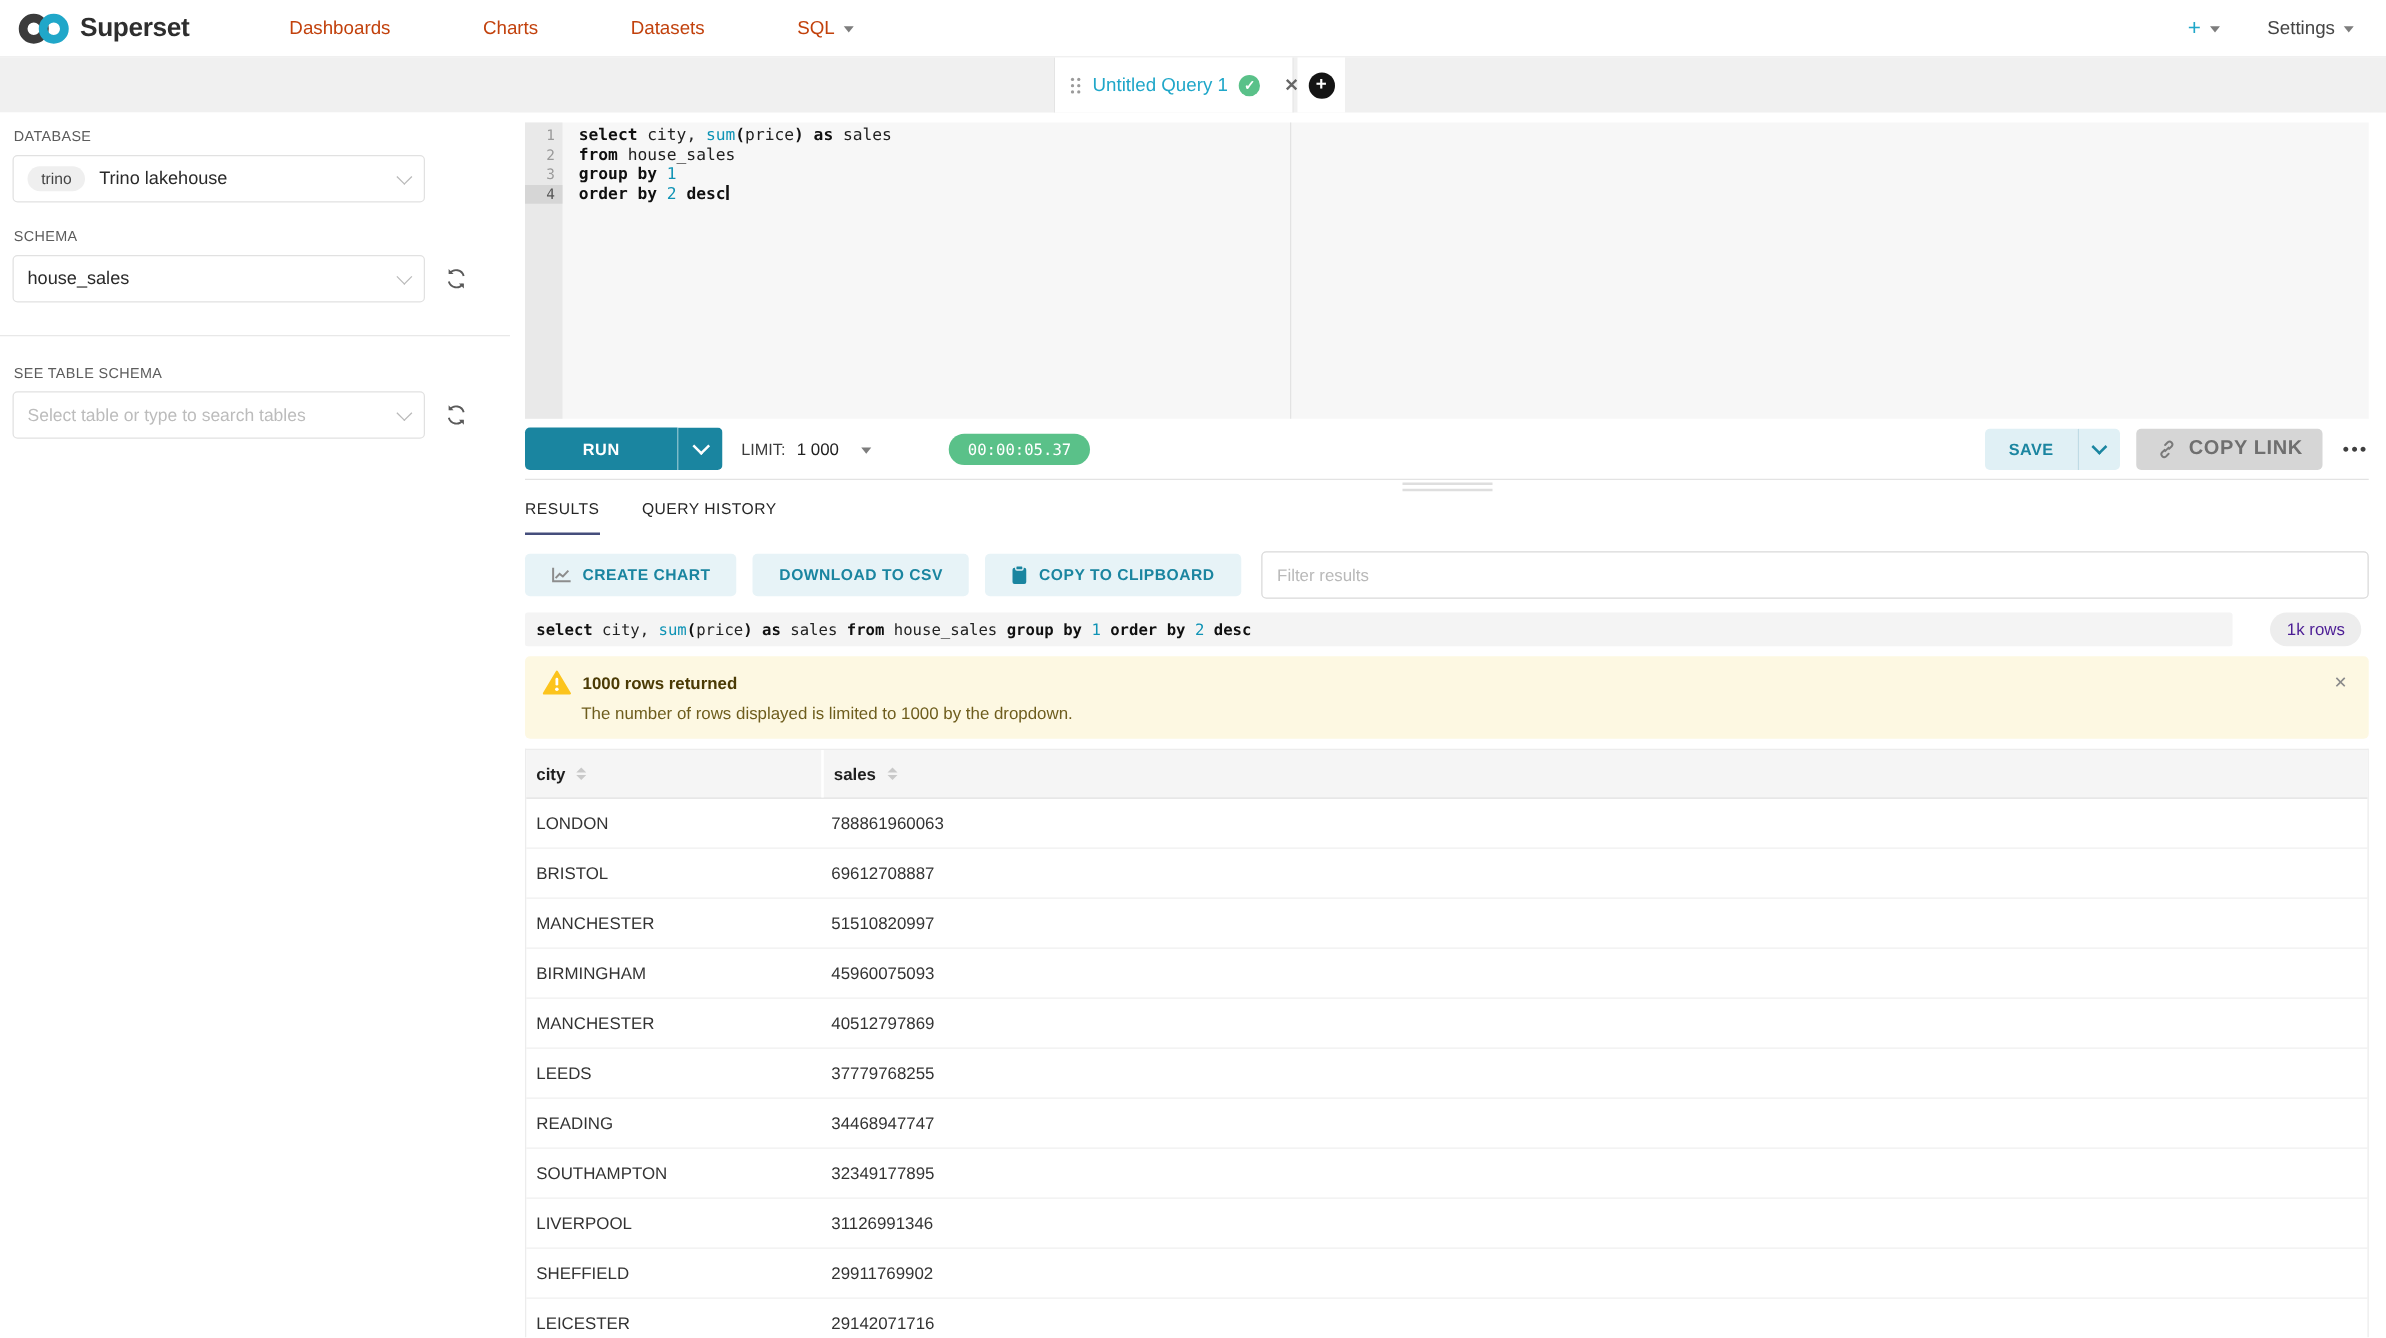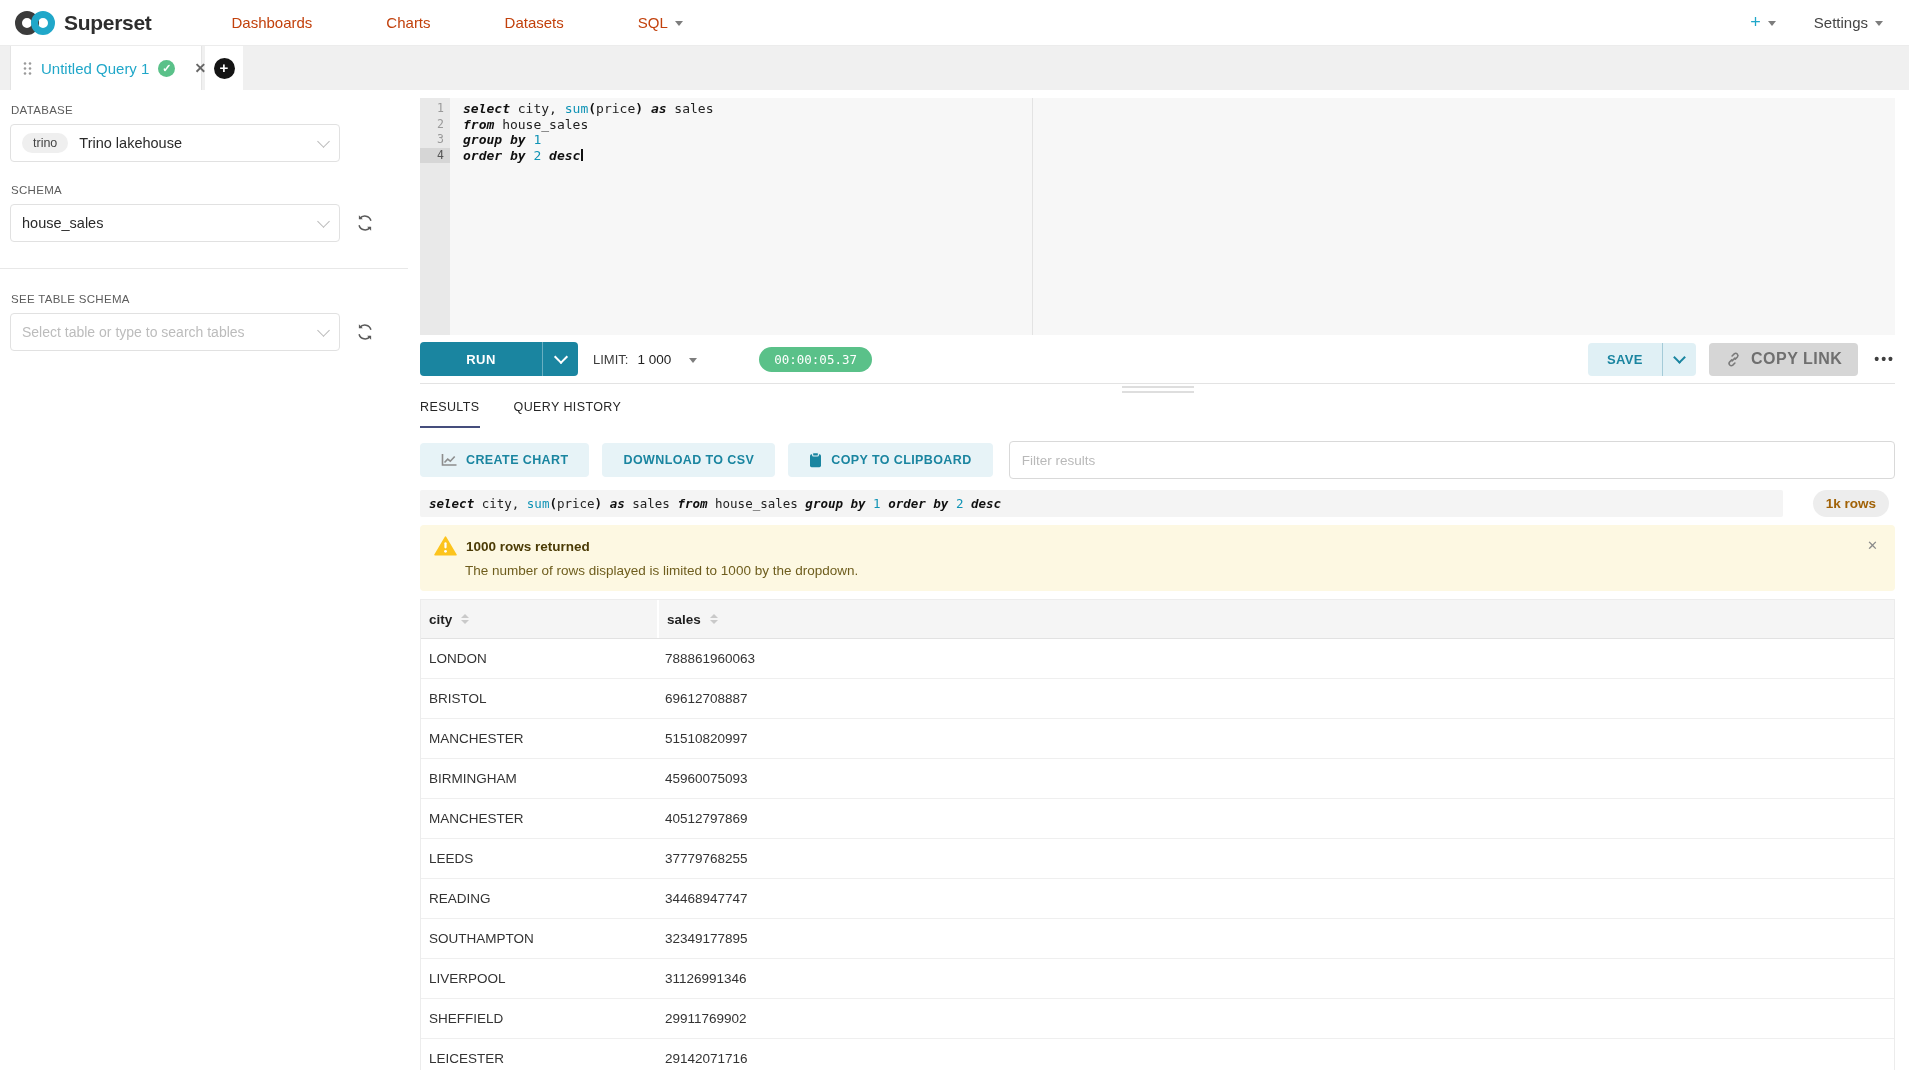--- a/index.html
+++ b/index.html
@@ -10,21 +10,21 @@
   .brand{display:flex;align-items:center;gap:8px;cursor:pointer;}
   .brand-text{font-size:21px;font-weight:700;color:#2e2e2e;letter-spacing:-0.3px;}
   .nav-links{display:flex;gap:42px;margin-left:48px;}
   .nav-link{font-size:15px;color:#c2410c;display:flex;align-items:center;gap:7px;cursor:pointer;margin-left:32px;}
   .navbar-right{margin-left:auto;display:flex;align-items:center;gap:38px;}
   .plus-link{color:#20a7c9;font-size:18px;display:flex;gap:7px;align-items:center;cursor:pointer;}
   .settings-link{font-size:15px;color:#454545;display:flex;gap:7px;align-items:center;cursor:pointer;}
   .caret{width:0;height:0;border-left:4px solid transparent;border-right:4px solid transparent;border-top:5px solid #7d7d7d;margin-top:2px;}
 
   
-  .tabstrip{height:44px;background:#f0f0f0;display:flex;align-items:stretch;}
+  .tabstrip{height:44px;background:#f0f0f0;display:flex;align-items:stretch;justify-content:center;}
   .tab{margin-left:10px;width:192px;background:#fff;display:flex;align-items:center;padding:0 12px;gap:9px;box-sizing:border-box;border-left:1px solid #e4e4e4;border-right:1px solid #e4e4e4;}
   .tab-label{color:#20a7c9;font-size:15px;white-space:nowrap;}
   .check-badge{width:17px;height:17px;border-radius:50%;background:#5ac189;color:#fff;font-size:11px;display:flex;align-items:center;justify-content:center;font-weight:700;flex:none;}
   .tab-close{color:#666;font-size:14px;margin-left:10px;font-weight:700;cursor:pointer;}
   .newtab{width:38px;background:#fff;margin-left:3px;display:flex;align-items:center;justify-content:center;cursor:pointer;}
   .plus-circle{width:21px;height:21px;border-radius:50%;background:#141414;color:#fff;font-size:15px;font-weight:600;display:flex;align-items:center;justify-content:center;line-height:1;padding-bottom:1px;box-sizing:border-box;}
 
   .body-row{display:flex;height:973px;}
 
   
@@ -44,21 +44,21 @@
   .main{flex:1;padding:8px 14px 0 12px;box-sizing:border-box;display:flex;flex-direction:column;min-width:0;}
 
   
   .editor{display:flex;background:#f7f7f7;height:237px;position:relative;flex:none;cursor:text;}
   .editor::after{content:"";position:absolute;left:612px;top:0;bottom:0;width:1px;background:#e3e3e3;}
   .gutter{width:30px;background:#e9e9e9;flex:none;padding-top:3px;box-sizing:border-box;}
   .gut-num{height:15.5px;font:11.5px/15.5px "DejaVu Sans Mono",monospace;color:#9a9a9a;text-align:right;padding-right:6px;}
   .gut-num.active{background:#d6d6d6;color:#555;}
   .code{padding:3px 0 0 13px;}
   .code-line{height:15.5px;font:13px/15.5px "DejaVu Sans Mono",monospace;white-space:pre;color:#222;}
-  .tk-kw{font-weight:700;color:#101010;font-style:italic;}
+  .tk-kw{font-weight:700;color:#101010;}
   .tk-fn{color:#0f93b5;}
   .tk-num{color:#0f93b5;}
   .tk-paren{font-weight:700;color:#101010;}
   .tk-plain{color:#222;}
   .cursor{display:inline-block;width:2px;height:12px;background:#111;vertical-align:-1px;margin-left:1px;}
 
   
   .sql-toolbar{height:48px;display:flex;align-items:center;border-bottom:1px solid #e3e3e3;flex:none;}
   .run-group{display:flex;cursor:pointer;}
   .run-main{width:122px;height:34px;background:#1a85a0;color:#fff;font-size:13px;font-weight:700;letter-spacing:.5px;display:flex;align-items:center;justify-content:center;border-radius:4px 0 0 4px;}
@@ -87,21 +87,21 @@
 
   
   .actions-row{display:flex;gap:13px;margin-top:13px;flex:none;align-items:center;justify-content:space-between;}
   .action-btn{height:34px;padding:0 21px;background:#e7f3f7;color:#1a85a0;font-weight:700;font-size:12.5px;letter-spacing:.4px;display:flex;align-items:center;gap:9px;border-radius:4px;cursor:pointer;white-space:nowrap;}
   .filter-input{flex:1;height:38px;margin-left:3px;border:1px solid #d9d9d9;border-radius:4px;font-size:13.5px;padding:0 12px;color:#333;box-sizing:border-box;font-family:"Liberation Sans",sans-serif;outline:none;min-width:0;}
   .filter-input::placeholder{color:#b9b9b9;}
 
   
   .preview-row{display:flex;align-items:center;margin-top:11px;gap:30px;flex:none;}
   .preview-box{flex:1;background:#f4f4f4;height:27px;display:flex;align-items:center;padding:0 9px;border-radius:2px;font:12.5px "DejaVu Sans Mono",monospace;white-space:pre;min-width:0;overflow:hidden;}
-  .rows-badge{background:#ededed;border-radius:14px;padding:6px 13px;font-size:13.5px;color:#a16207;flex:none;margin-right:6px;font-weight:bold;}
+  .rows-badge{background:#ededed;border-radius:14px;padding:6px 13px;font-size:13.5px;color:#4c1d95;flex:none;margin-right:6px;}
 
   
   .alert{background:#fdf8e2;border-radius:4px;margin-top:8px;padding:11px 16px 13px 14px;position:relative;flex:none;}
   .alert-head{display:flex;align-items:center;gap:9px;}
   .alert-title{font-size:13.5px;font-weight:700;color:#4b3b05;}
   .alert-body{margin:7px 0 0 31px;font-size:13.5px;color:#6e5d1d;}
   .alert-close{position:absolute;right:17px;top:13px;color:#8a8a8a;font-size:13px;cursor:pointer;}
 
   
   .results-table{margin-top:8px;flex:none;border:1px solid #ececec;border-bottom:none;}

